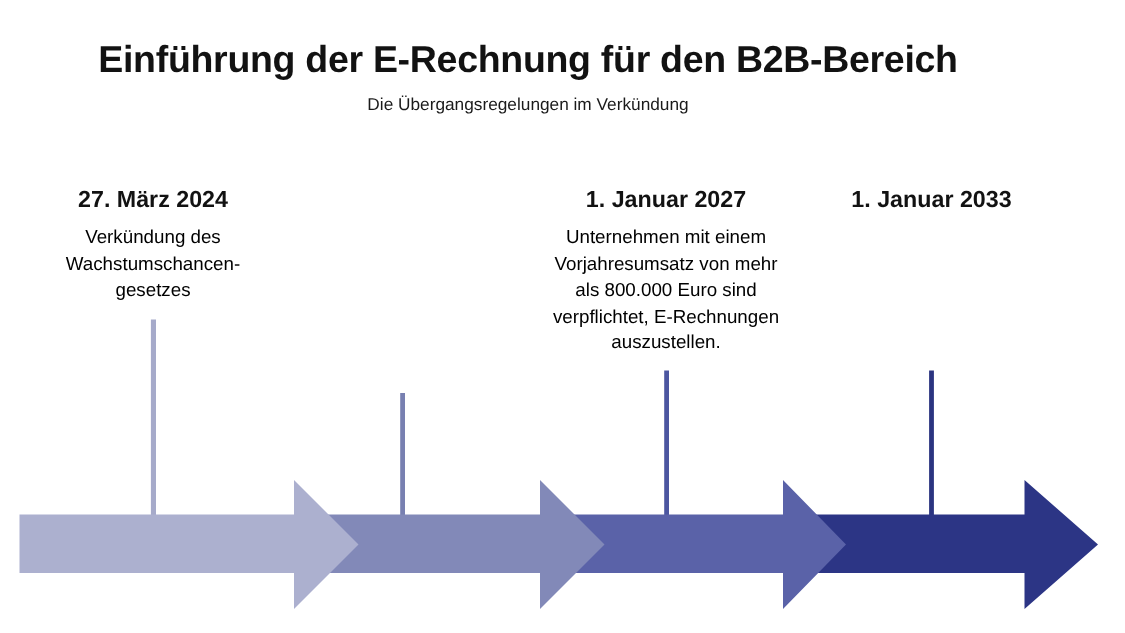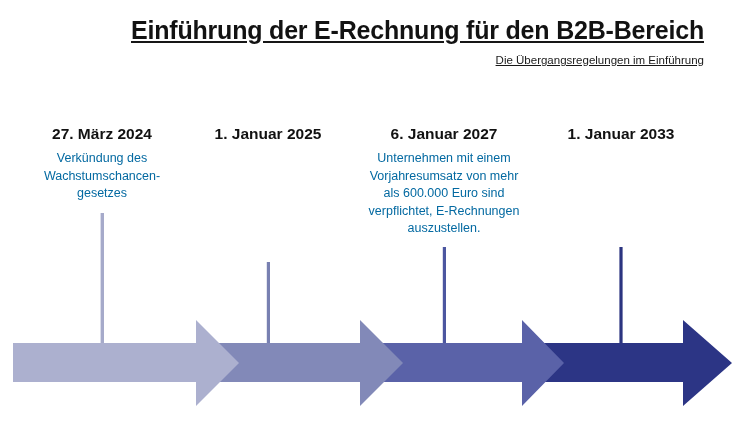--- a/index.html
+++ b/index.html
@@ -8,24 +8,23 @@
     width: 750px;
     height: 422px;
     background: #ffffff;
     overflow: hidden;
     font-family: "Liberation Sans", sans-serif;
     color: #161616;
   }
   .header {
     position: absolute;
     left: 0;
-    top: 16px;
+    top: 26px;
     width: 704px;
-    text-align: right;
-    text-decoration: underline;
+    text-align: center;
   }
   .title {
     font-size: 25px;
     font-weight: 700;
     line-height: 28px;
     letter-spacing: -0.2px;
     color: #121212;
     margin: 0;
   }
   .subtitle {
@@ -43,21 +42,21 @@
   .milestone .m-date {
     font-size: 15.5px;
     font-weight: 700;
     line-height: 20px;
     color: #121212;
     margin: 0 0 6px 0;
   }
   .milestone .m-desc {
     font-size: 12.5px;
     line-height: 17.5px;
-    color: #0369a1;
+    color: #000000;
     white-space: pre-line;
     margin: 0;
   }
   .m1 { left: 14px; text-align: center; }
   .m2 { left: 180px; }
   .m3 { left: 356px; }
   .m4 { left: 533px; }
   .timeline-svg {
     position: absolute;
     left: 0;
@@ -67,39 +66,38 @@
     display: block;
   }
 </style>
 </head>
 <body>
 
 <div class="page">
 
   <div class="header">
     <h1 class="title">Einführung der E-Rechnung für den B2B-Bereich</h1>
-    <p class="subtitle">Die Übergangsregelungen im Einführung</p>
+    <p class="subtitle">Die Übergangsregelungen im Verkündung</p>
   </div>
 
   <div class="milestone m1">
     <div class="m-date">27. März 2024</div>
     <div class="m-desc">Verkündung des
 Wachstumschancen-
 gesetzes</div>
   </div>
 
   <div class="milestone m2">
-    <div class="m-date">1. Januar 2025</div>
   </div>
 
   <div class="milestone m3">
-    <div class="m-date">6. Januar 2027</div>
+    <div class="m-date">1. Januar 2027</div>
     <div class="m-desc">Unternehmen mit einem
 Vorjahresumsatz von mehr
-als 600.000 Euro sind
+als 800.000 Euro sind
 verpflichtet, E-Rechnungen
 auszustellen.</div>
   </div>
 
   <div class="milestone m4">
     <div class="m-date">1. Januar 2033</div>
   </div>
 
   <svg class="timeline-svg" viewBox="0 0 750 222" xmlns="http://www.w3.org/2000/svg">
 

